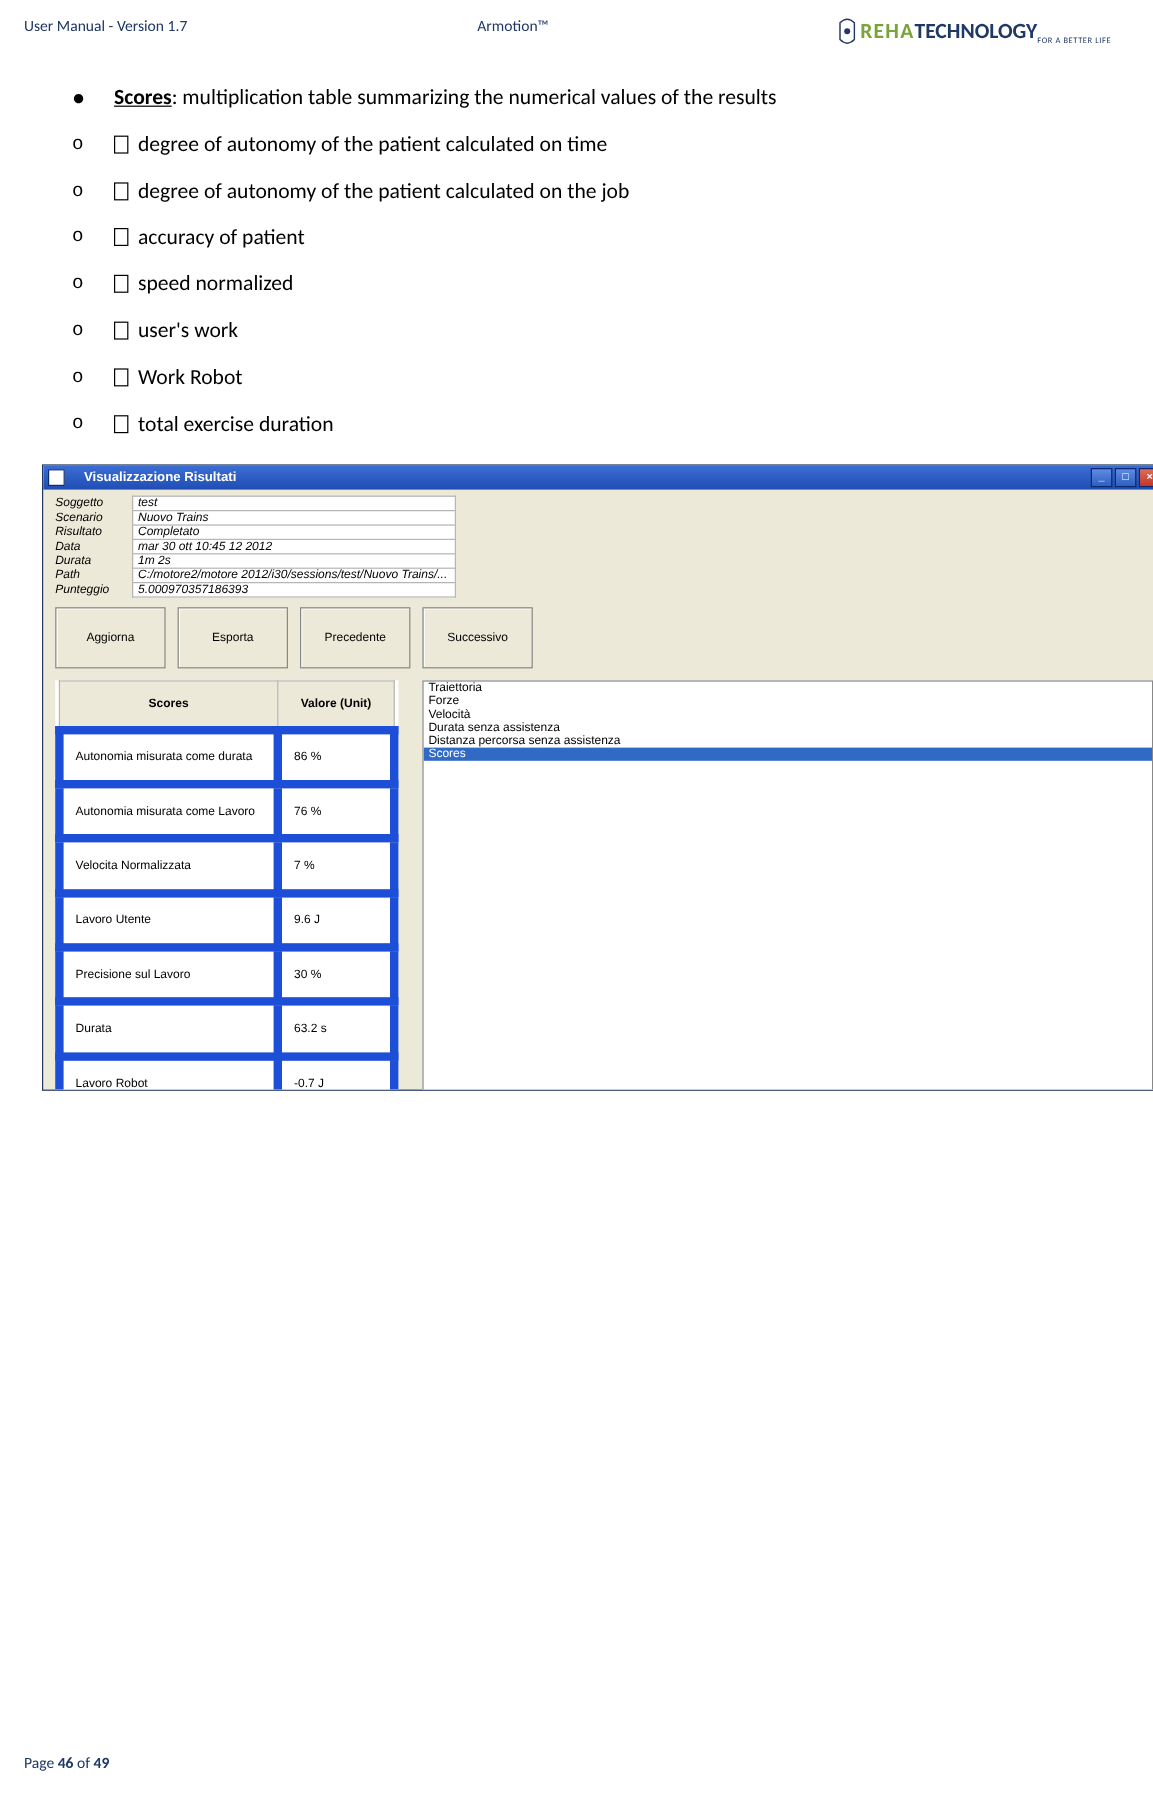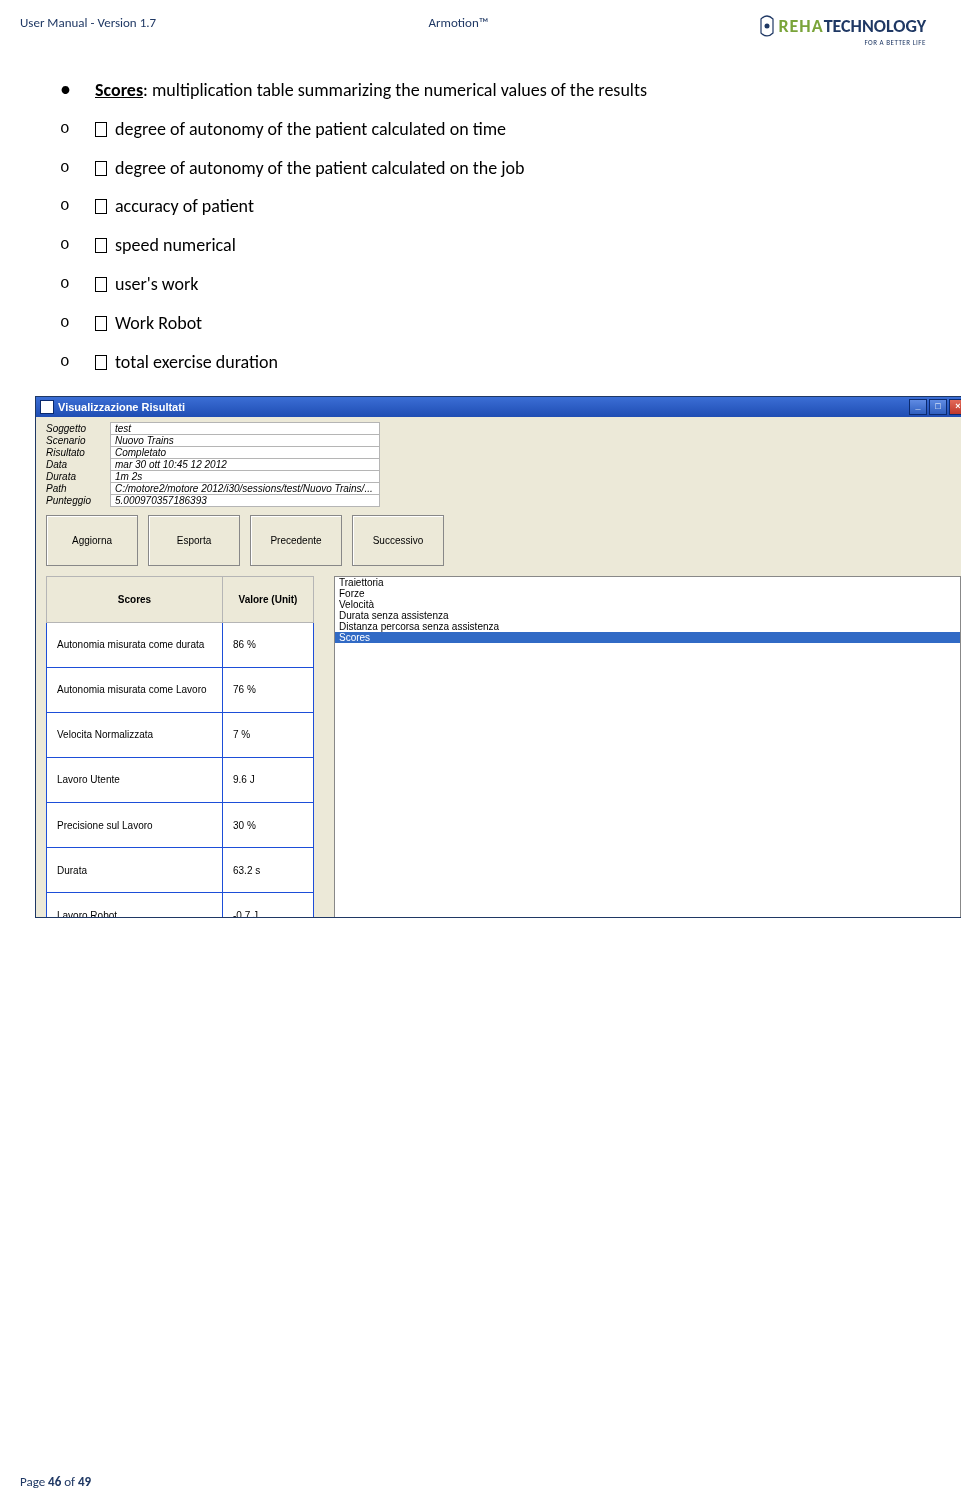--- a/index.html
+++ b/index.html
@@ -22,21 +22,20 @@
     justify-content: space-between;
     align-items: flex-start;
     color: #1f3864;
     font-size: 13px;
     margin-bottom: 30px;
   }
   .header-left { white-space: nowrap; }
   .header-center { flex: 1; text-align: center; white-space: nowrap; }
   .header-right {
     display: flex;
-    flex-direction: column;
     align-items: flex-end;
     line-height: 1;
   }
   .logo-top {
     display: flex;
     align-items: center;
     gap: 2px;
   }
   .logo-reha { color: #7aa43a; font-weight: 700; font-size: 18px; letter-spacing: 1px; }
   .logo-tech { color: #1f3864; font-weight: 700; font-size: 18px; letter-spacing: 0px; }
@@ -103,21 +102,21 @@
     background: linear-gradient(#3b6ed5, #1f4db3);
     color: #fff;
     height: 20px;
     display: flex;
     align-items: center;
     padding: 0 4px;
     font-weight: bold;
     font-size: 11px;
     justify-content: space-between;
   }
-  .titlebar .left { display: flex; align-items: center; gap: 4px; }
+  .titlebar .left { display: flex; align-items: center; gap: 16px; }
   .ticon {
     width: 12px; height: 12px;
     background: #fff;
     border: 1px solid #0b2a6f;
     display: inline-block;
   }
   .win-btns { display: flex; gap: 2px; }
   .win-btn {
     width: 16px; height: 14px;
     background: linear-gradient(#5f8be3, #2f5fc0);
@@ -170,41 +169,41 @@
     border-collapse: collapse;
     font-size: 10px;
   }
   .score-table th {
     background: #ece9d8;
     border: 1px solid #b5b5b5;
     padding: 4px 10px;
     font-weight: bold;
   }
   .score-table td {
-    border: 1px solid #1d4ed8;
+    border: 7px solid #1d4ed8;
     padding: 4px 10px;
     white-space: nowrap;
   }
   .score-table td:first-child { width: 155px; }
   .score-table td:last-child  { width: 70px; }
 
   .list-box {
     flex: 1;
     background: #fff;
     border: 1px solid #888;
     height: 360px;
     overflow: hidden;
     font-size: 10px;
   }
   .list-box div { padding: 0 4px; white-space: nowrap; }
   .list-box .sel { background: #316ac5; color: #fff; }
 
   .footer {
     position: absolute;
-    bottom: 12px;
+    bottom: 24px;
     left: 20px;
     color: #1f3864;
     font-size: 13px;
   }
   .footer b { font-weight: 700; }
 </style>
 </head>
 <body>
 
 <div class="page">
@@ -229,21 +228,21 @@
   </div>
 
   <div class="content">
     <ul class="bullet-list">
       <li class="bullet-main">
         <b><u>Scores</u></b><span>: multiplication table summarizing the numerical values of the results</span>
       </li>
       <li class="bullet-sub"><span class="box"></span><span>degree of autonomy of the patient calculated on time</span></li>
       <li class="bullet-sub"><span class="box"></span><span>degree of autonomy of the patient calculated on the job</span></li>
       <li class="bullet-sub"><span class="box"></span><span>accuracy of patient</span></li>
-      <li class="bullet-sub"><span class="box"></span><span>speed numerical</span></li>
+      <li class="bullet-sub"><span class="box"></span><span>speed normalized</span></li>
       <li class="bullet-sub"><span class="box"></span><span>user's work</span></li>
       <li class="bullet-sub"><span class="box"></span><span>Work Robot</span></li>
       <li class="bullet-sub"><span class="box"></span><span>total exercise duration</span></li>
     </ul>
 
     <div class="screenshot">
       <div class="titlebar">
         <div class="left">
           <span class="ticon"></span>
           <span>Visualizzazione Risultati</span>

